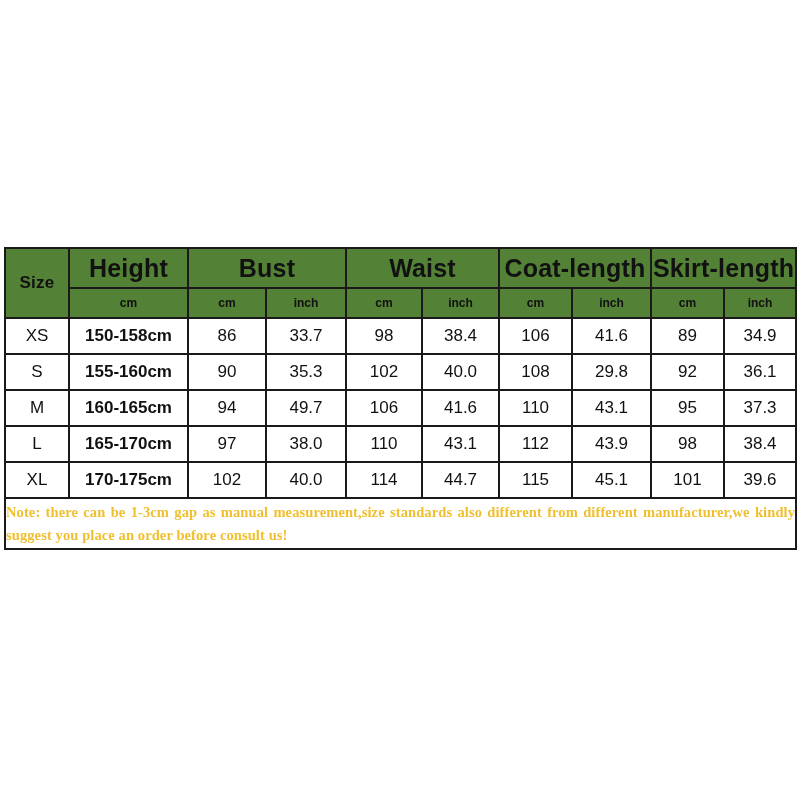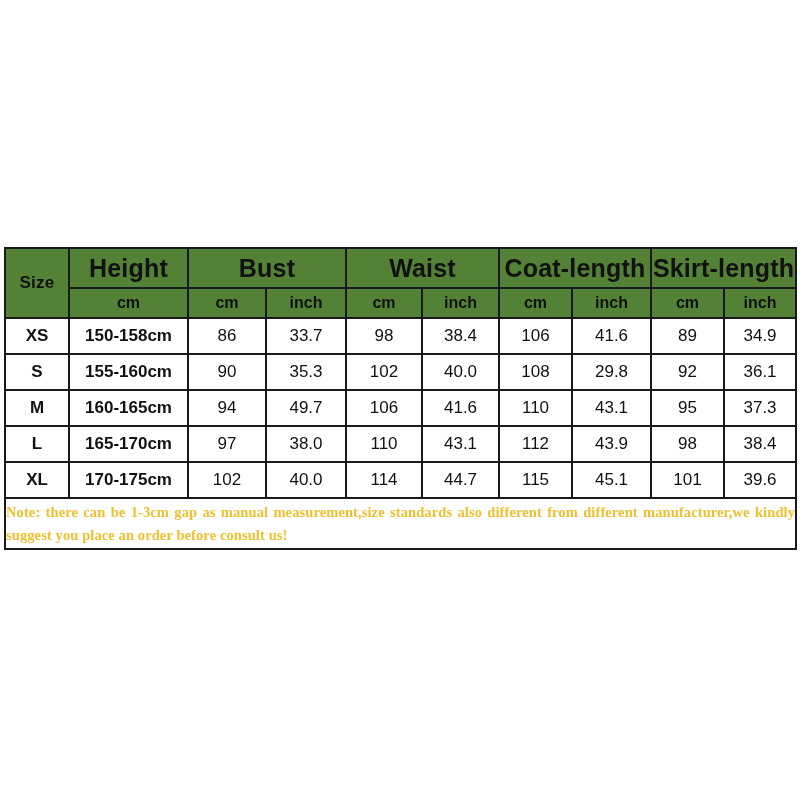--- a/index.html
+++ b/index.html
@@ -48,33 +48,33 @@
     font-weight: bold;
     letter-spacing: 0.2px;
   }
   .grp.size-cell {
     font-size: 17px;
     height: 70px;
   }
   .unit {
     background: #538135;
     height: 30px;
-    font-size: 16px;
+    font-size: 12px;
     font-weight: bold;
     margin-left: 16px;
   }
 
   
   .drow td {
     height: 36px;
     font-size: 17px;
     background: #ffffff;
   }
   .sz {
-    font-weight: bold;
+    font-weight: normal;
     font-size: 17px;
   }
   .ht {
     font-weight: bold;
     font-size: 17px;
   }
   .num {
     font-weight: normal;
     font-size: 17px;
   }

